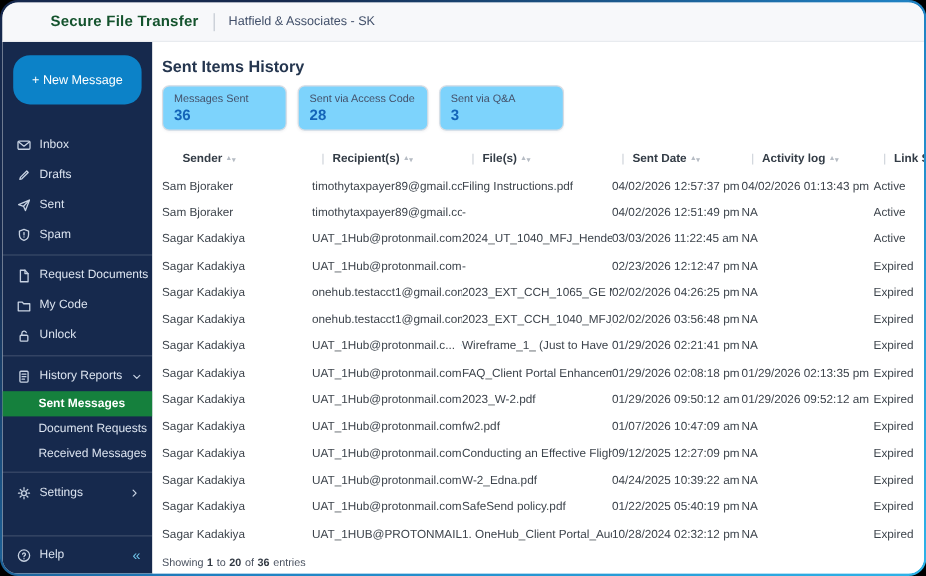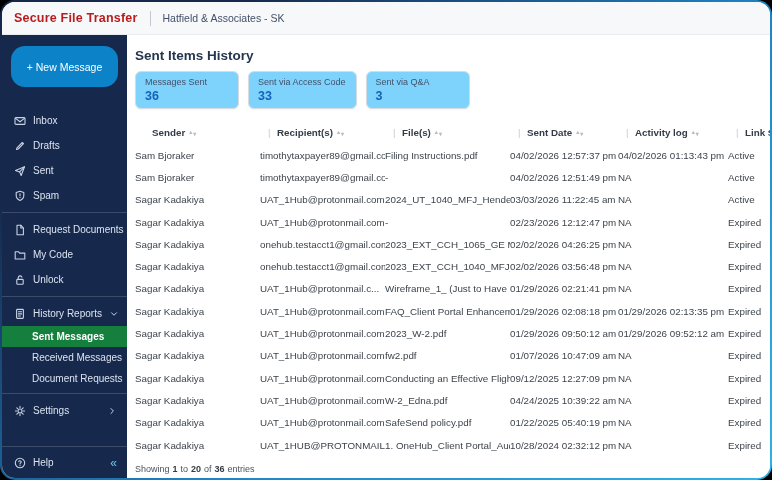--- a/index.html
+++ b/index.html
@@ -14,21 +14,21 @@
   }
   .app{
     width:100%;height:100%;border-radius:13px;overflow:hidden;background:#fff;
     display:flex;flex-direction:column;
   }
   
   .topbar{
     height:33px;min-height:33px;background:#f7f8fa;border-bottom:1px solid #e8ebef;
     display:flex;align-items:center;padding:0 12px;box-sizing:border-box;
   }
-  .brand{font-weight:bold;font-size:12.5px;color:#b91c1c;letter-spacing:.2px;}
+  .brand{font-weight:bold;font-size:12.5px;color:#14532d;letter-spacing:.2px;margin-left:28px;}
   .topbar-sep{width:1px;height:15px;background:#c3c9d2;margin:0 12px;}
   .org{font-size:10.5px;color:#42506a;}
   
   .body-row{flex:1;display:flex;min-height:0;}
   
   .sidebar{
     width:125px;min-width:125px;background:#16294d;color:#dbe3ef;
     display:flex;flex-direction:column;font-size:10px;
   }
   .new-msg{
@@ -183,22 +183,22 @@
                 </svg>
               </span>
             <span class="lbl">History Reports</span>
             <span class="chev">
                 <svg viewBox="0 0 12 12">
                   <path d="M3 4.5l3 3 3-3"></path>
                 </svg>
               </span>
           </div>
           <div class="sub-item active">Sent Messages</div>
+          <div class="sub-item">Document Requests</div>
           <div class="sub-item">Received Messages</div>
-          <div class="sub-item">Document Requests</div>
 
           <div class="sep"></div>
 
           <div class="nav-item">
             <span class="icn">
                 <svg viewBox="0 0 12 12">
                   <circle cx="6" cy="6" r="2"></circle>
                   <path d="M6 1.4v1.3M6 9.3v1.3M1.4 6h1.3M9.3 6h1.3M2.8 2.8l.9.9M8.3 8.3l.9.9M9.2 2.8l-.9.9M3.7 8.3l-.9.9"></path>
                 </svg>
               </span>
@@ -231,21 +231,21 @@
 
         <div class="stats">
 
             <div class="stat-card">
               <div class="stat-label">Messages Sent</div>
               <div class="stat-value">36</div>
             </div>
 
             <div class="stat-card">
               <div class="stat-label">Sent via Access Code</div>
-              <div class="stat-value">33</div>
+              <div class="stat-value">28</div>
             </div>
 
             <div class="stat-card">
               <div class="stat-label">Sent via Q&amp;A</div>
               <div class="stat-value">3</div>
             </div>
           </div>
 
         <div class="thead grid-cols">
           <div class="th">

